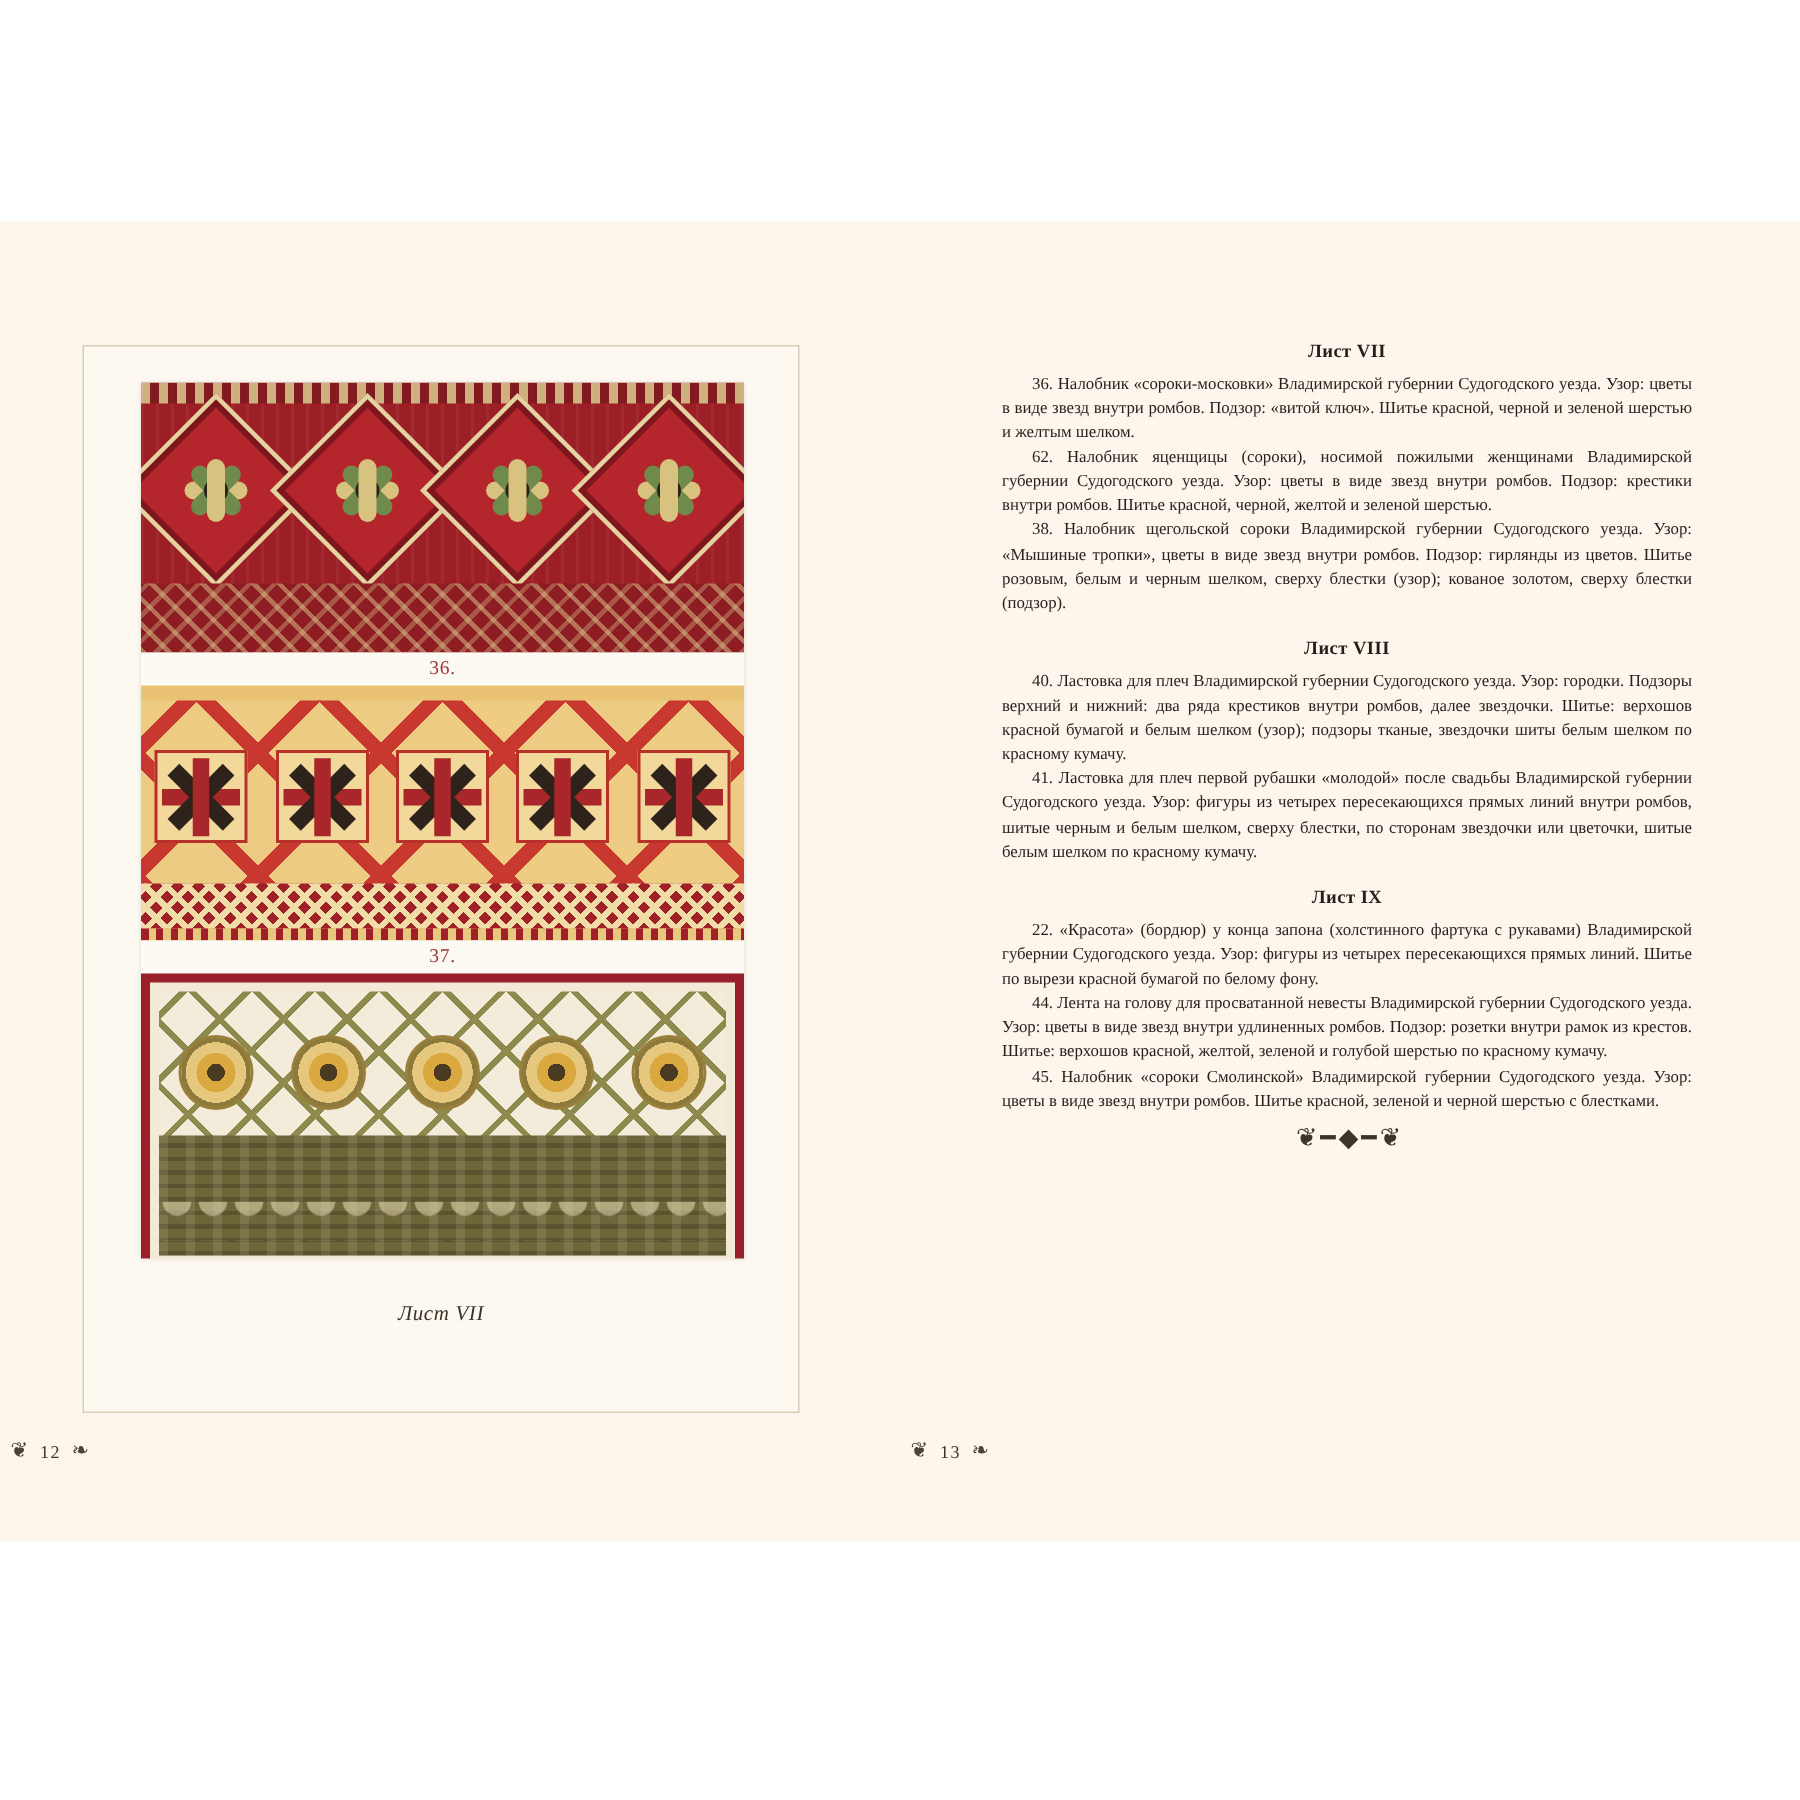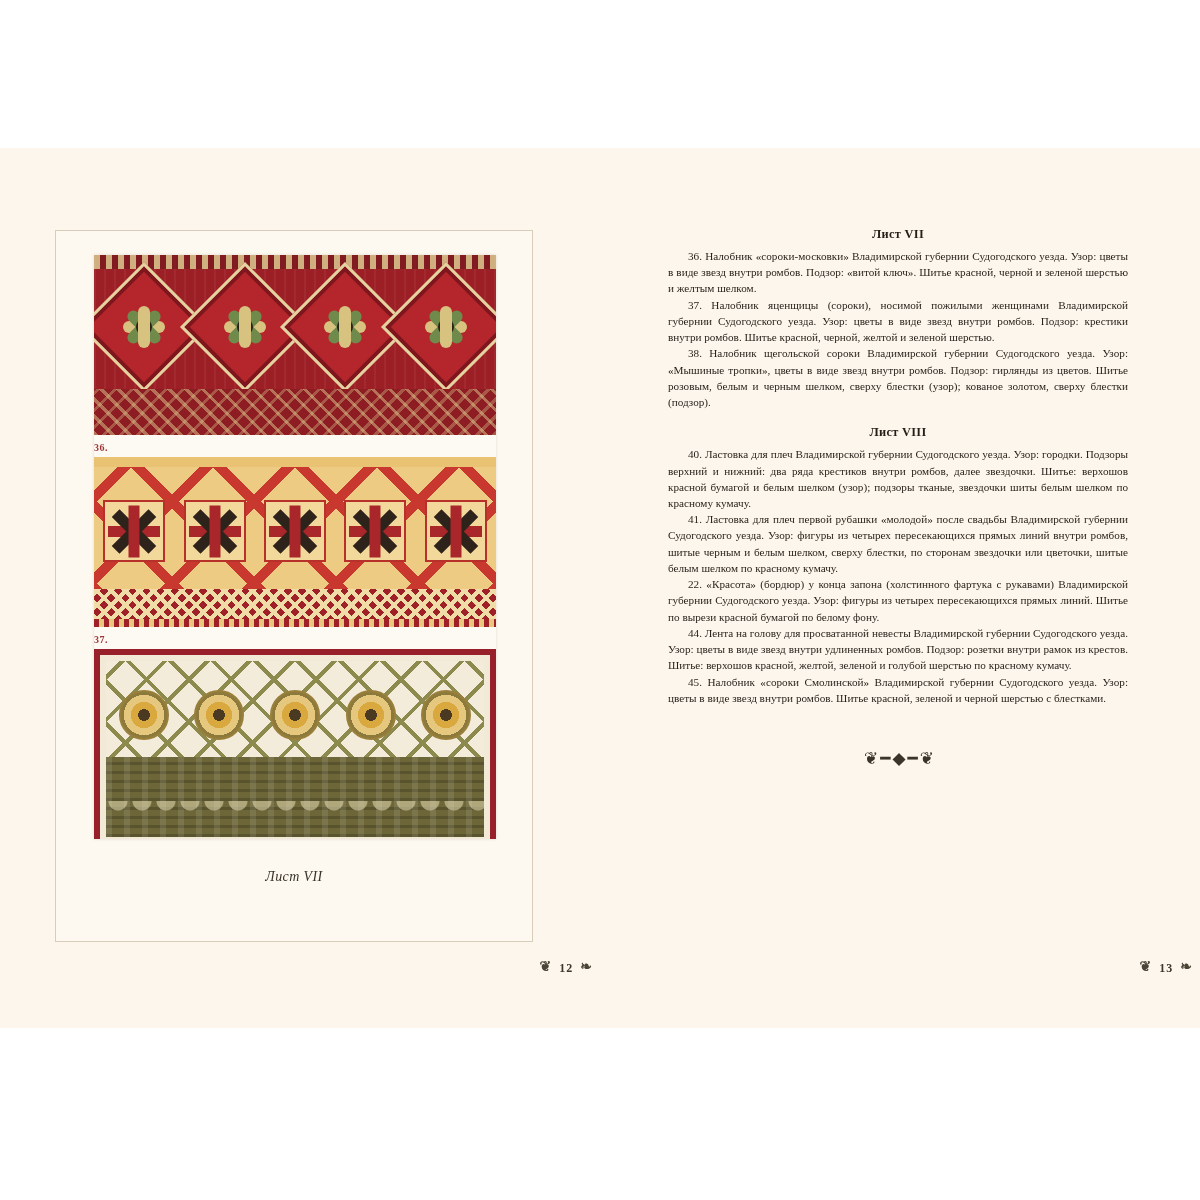--- a/index.html
+++ b/index.html
@@ -59,25 +59,24 @@
   .band {
     position: relative;
     width: 100%;
     overflow: hidden;
   }
   .band-caption {
     position: absolute;
     left: 0;
     right: 0;
     bottom: 2px;
-    text-align: left;
-    font-size: 10px;
+    text-align: center;
+    font-size: 13px;
     color: #8c2b2b;
     letter-spacing: .5px;
-    font-weight: bold;
   }
   .gap {
     background: #fdfaf3;
     height: 22px;
     position: relative;
   }
   .gap .band-caption {
     color: #a03535;
     bottom: 4px;
   }
@@ -275,25 +274,24 @@
     color: #3a342a;
     font-size: 17px;
     letter-spacing: 2px;
   }
 
   
   .folio {
     position: absolute;
     bottom: 52px;
     width: 100%;
-    text-align: right;
+    text-align: left;
     font-size: 12px;
     color: #3c362b;
     letter-spacing: 1px;
-    font-weight: bold;
   }
   .folio .curl {
     color: #4a4336;
     font-size: 14px;
     padding: 0 7px;
     vertical-align: 1px;
   }
 </style>
 </head>
 <body>
@@ -395,27 +393,28 @@
     <div class="folio">
       <span class="curl">❦</span><span>12</span><span class="curl">❧</span>
     </div>
   </div>
 
   <div class="page page-right">
     <div class="textcol">
 
       <p class="sheet-head">Лист VII</p>
       <p class="entry">36. Налобник «сороки-московки» Владимирской губернии Судогодского уезда. Узор: цветы в виде звезд внутри ромбов. Подзор: «витой ключ». Шитье красной, черной и зеленой шерстью и желтым шелком.</p>
-      <p class="entry">37. Налобник яценщицы (сороки), носимой пожилыми женщинами Владимирской губернии Судогодского уезда. Узор: цветы в виде звезд внутри ромбов. Подзор: крестики внутри ромбов. Шитье красной, черной, желтой и зеленой шерстью.</p>
+      <p class="entry">62. Налобник яценщицы (сороки), носимой пожилыми женщинами Владимирской губернии Судогодского уезда. Узор: цветы в виде звезд внутри ромбов. Подзор: крестики внутри ромбов. Шитье красной, черной, желтой и зеленой шерстью.</p>
       <p class="entry">38. Налобник щегольской сороки Владимирской губернии Судогодского уезда. Узор: «Мышиные тропки», цветы в виде звезд внутри ромбов. Подзор: гирлянды из цветов. Шитье розовым, белым и черным шелком, сверху блестки (узор); кованое золотом, сверху блестки (подзор).</p>
 
       <p class="sheet-head spaced">Лист VIII</p>
       <p class="entry">40. Ластовка для плеч Владимирской губернии Судогодского уезда. Узор: городки. Подзоры верхний и нижний: два ряда крестиков внутри ромбов, далее звездочки. Шитье: верхошов красной бумагой и белым шелком (узор); подзоры тканые, звездочки шиты белым шелком по красному кумачу.</p>
       <p class="entry">41. Ластовка для плеч первой рубашки «молодой» после свадьбы Владимирской губернии Судогодского уезда. Узор: фигуры из четырех пересекающихся прямых линий внутри ромбов, шитые черным и белым шелком, сверху блестки, по сторонам звездочки или цветочки, шитые белым шелком по красному кумачу.</p>
 
+      <p class="sheet-head spaced">Лист IX</p>
       <p class="entry">22. «Красота» (бордюр) у конца запона (холстинного фартука с рукавами) Владимирской губернии Судогодского уезда. Узор: фигуры из четырех пересекающихся прямых линий. Шитье по вырези красной бумагой по белому фону.</p>
       <p class="entry">44. Лента на голову для просватанной невесты Владимирской губернии Судогодского уезда. Узор: цветы в виде звезд внутри удлиненных ромбов. Подзор: розетки внутри рамок из крестов. Шитье: верхошов красной, желтой, зеленой и голубой шерстью по красному кумачу.</p>
       <p class="entry">45. Налобник «сороки Смолинской» Владимирской губернии Судогодского уезда. Узор: цветы в виде звезд внутри ромбов. Шитье красной, зеленой и черной шерстью с блестками.</p>
     </div>
 
     <div class="ornament">❦━◆━❦</div>
 
     <div class="folio">
       <span class="curl">❦</span><span>13</span><span class="curl">❧</span>
     </div>

